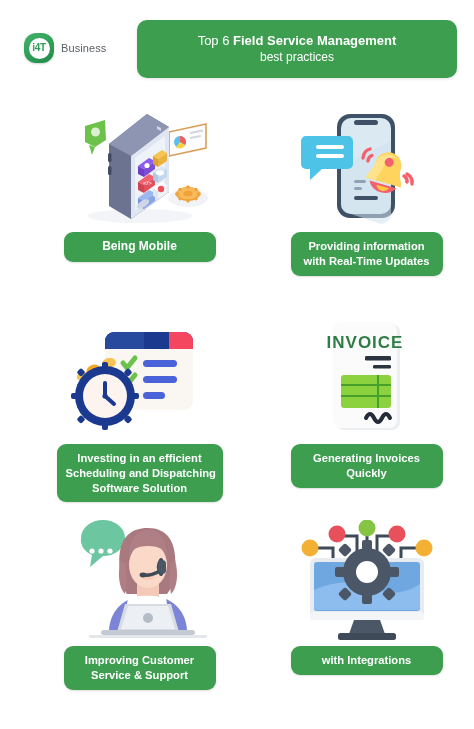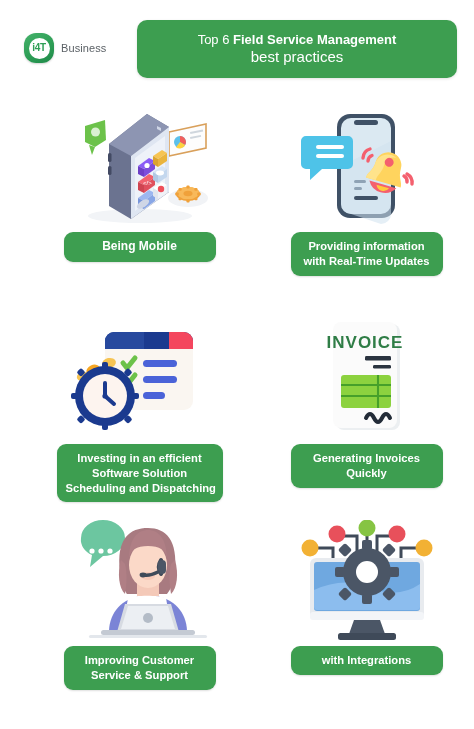--- a/index.html
+++ b/index.html
@@ -32,21 +32,21 @@
   .brand-name { font-size: 11px; color: #5b6166; letter-spacing: .1px; }
 
   .title-banner {
     position: absolute; left: 137px; top: 20px; width: 320px; height: 58px;
     background: #3d9e50; border-radius: 10px;
     display: flex; flex-direction: column; align-items: center; justify-content: center;
     box-shadow: 0 1px 3px rgba(0,0,0,.12);
   }
   .title-line1 { font-size: 13px; color: #ffffff; line-height: 1.25; white-space: nowrap; }
   .title-line1 b { font-weight: bold; }
-  .title-line2 { font-size: 15px; color: #ffffff; line-height: 1.25; }
+  .title-line2 { font-size: 12px; color: #ffffff; line-height: 1.25; }
 
   
   .grid { position: absolute; left: 16px; top: 96px; width: 474px; height: 633px; }
   .card { position: absolute; width: 237px; height: 200px; display: flex; flex-direction: column; align-items: center; }
   .card.c0 { left: 5px;   top: 10px; }
   .card.c1 { left: 232px; top: 10px; }
   .card.c2 { left: 5px;   top: 222px; }
   .card.c3 { left: 232px; top: 222px; }
   .card.c4 { left: 5px;   top: 424px; }
   .card.c5 { left: 232px; top: 424px; }
@@ -238,22 +238,22 @@
             <g stroke="#1b3a8f" stroke-width="4" stroke-linecap="round">
               <path d="M0 0 L0 -13"></path>
               <path d="M0 0 L9 8"></path>
             </g>
             <circle cx="0" cy="0" r="2.6" fill="#1b3a8f"></circle>
           </g>
         </svg>
       </div>
       <div class="pill">
         <span class="pl">Investing in an efficient</span>
+        <span class="pl">Scheduling and Dispatching</span>
         <span class="pl">Software Solution</span>
-        <span class="pl">Scheduling and Dispatching</span>
       </div>
     </div>
 
     <div class="card c3">
       <div class="art">
         <svg viewBox="0 0 150 122">
           <rect x="44" y="6" width="64" height="106" rx="8" fill="#eceff1"></rect>
           <rect x="41" y="4" width="64" height="106" rx="8" fill="#fbfbfb"></rect>
           <text x="73" y="30" text-anchor="middle" font-family="Liberation Sans, sans-serif" font-size="17" font-weight="bold" fill="#2f7d46" letter-spacing="1">INVOICE</text>
           <rect x="73" y="38" width="26" height="4.6" rx="1.4" fill="#2b3440"></rect>

